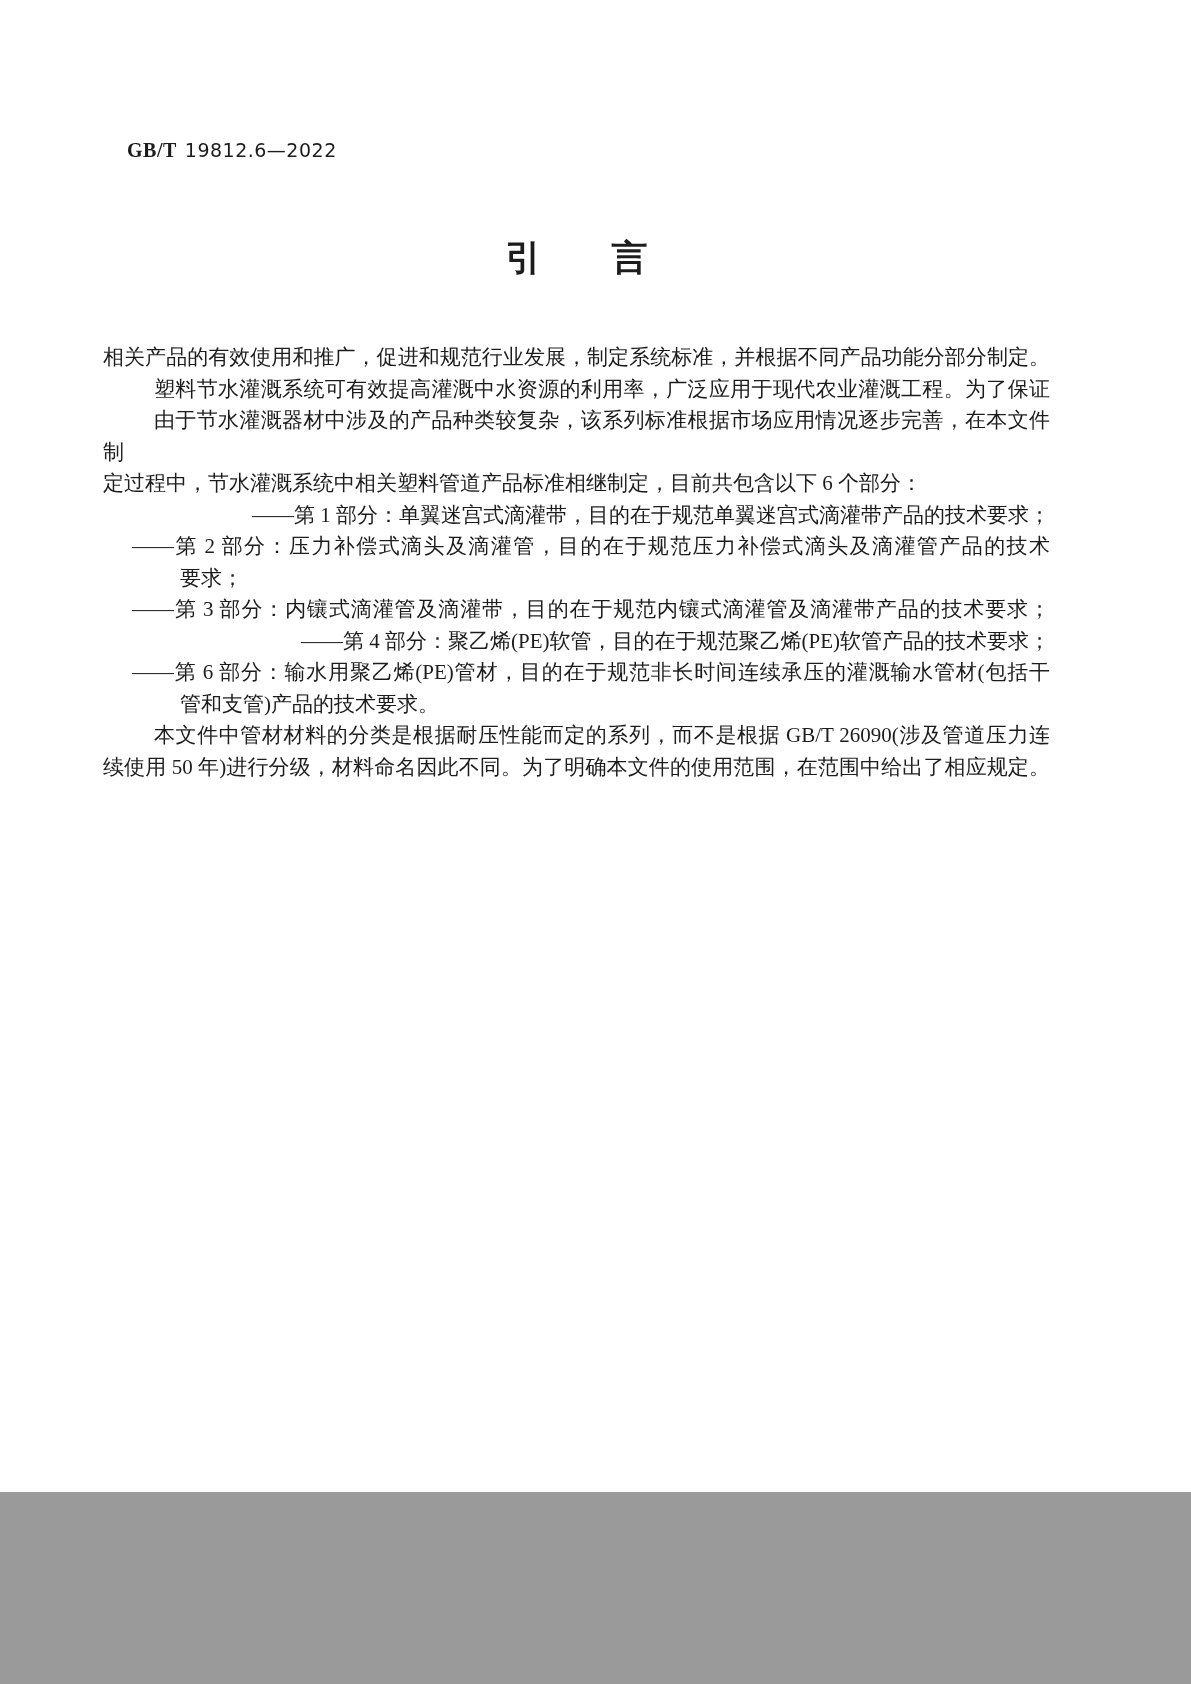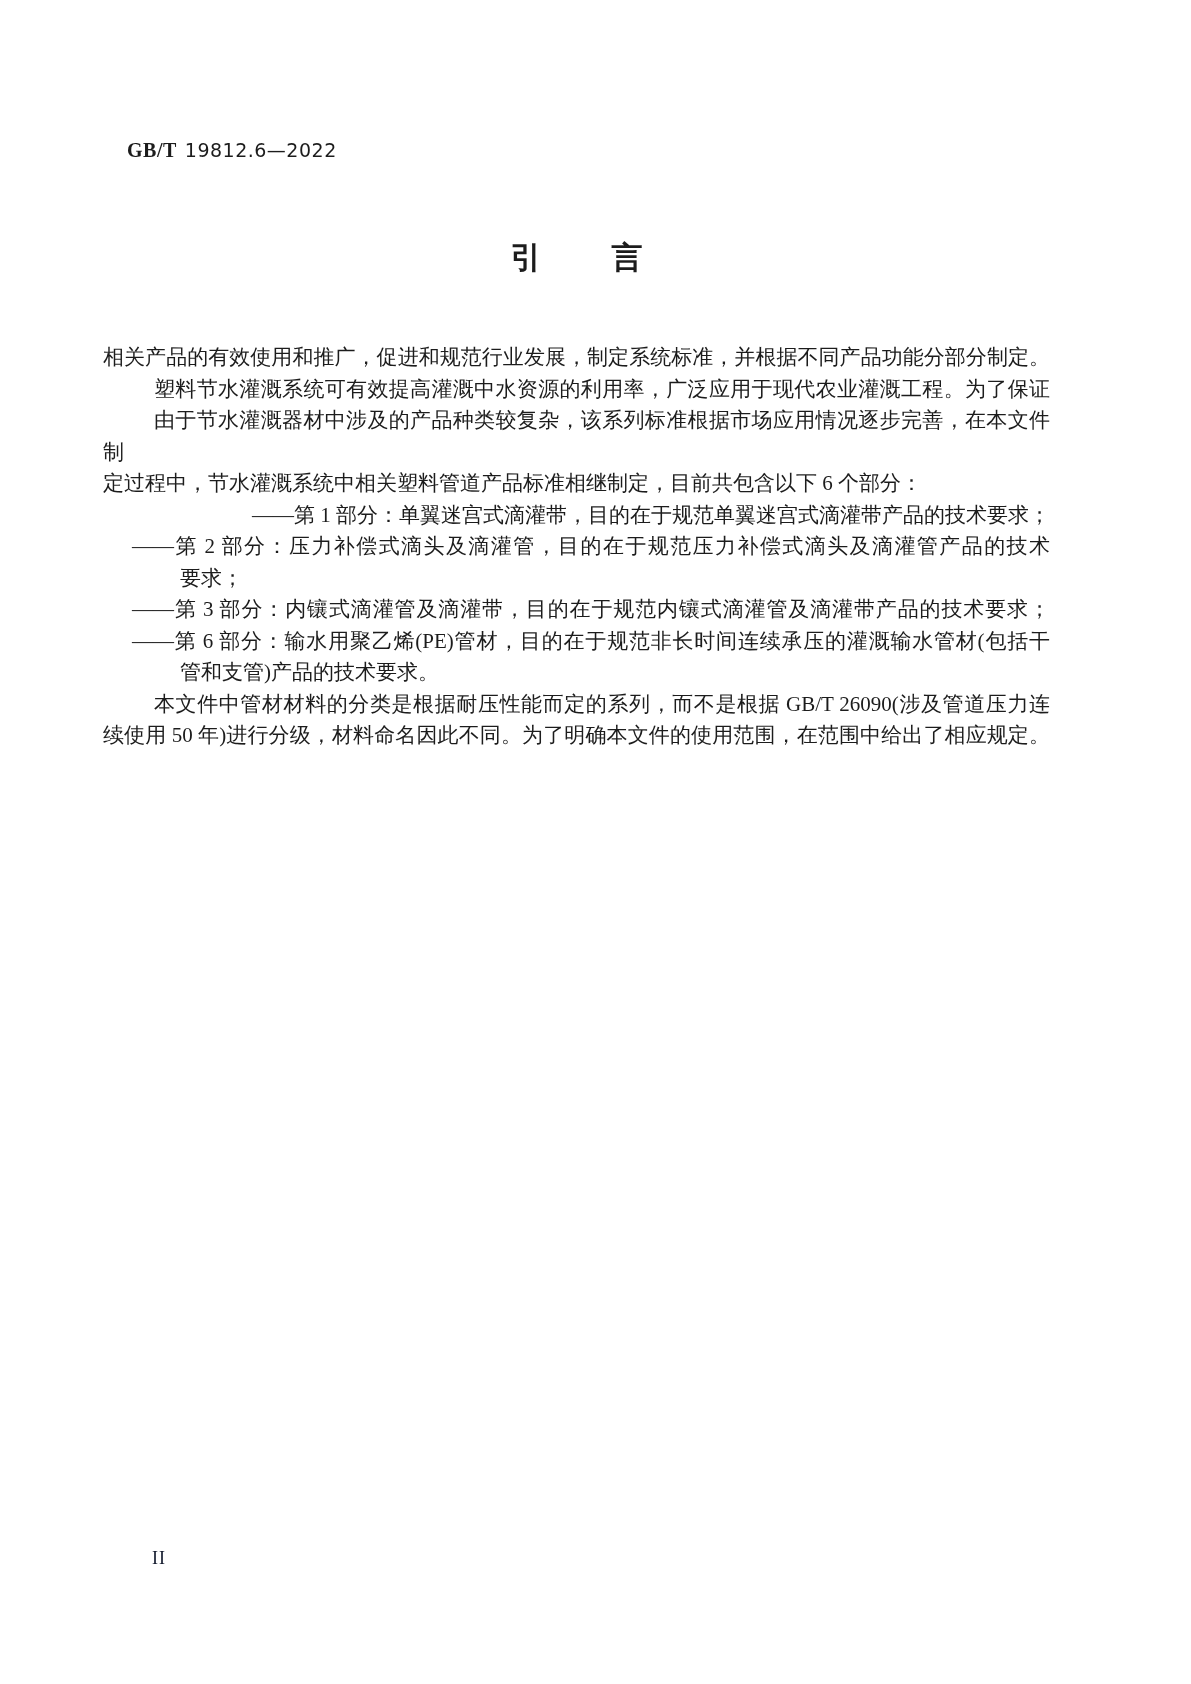--- a/index.html
+++ b/index.html
@@ -1,20 +1,20 @@
 <!DOCTYPE html>
 <html><head>
 <meta charset="utf-8">
 <style>
   html, body { margin: 0; padding: 0; }
   body { background: #9a9a9a; }
   .page {
     position: relative;
     width: 1191px;
-    height: 1684px;
+    height: 1492px;
     margin: 0 auto;
     background: #ffffff;
     color: #1c1c1c;
     font-family: "Liberation Serif", "DejaVu Serif", serif;
     overflow: hidden;
   }
   .doc-header {
     position: absolute;
     top: 138px;
     left: 127px;
@@ -38,21 +38,21 @@
     position: absolute;
     top: 241px;
     left: 103px;
     width: 947px;
     text-align: center;
   }
   .title-text {
     display: inline-block;
     font-family: "Liberation Sans", "DejaVu Sans", sans-serif;
     font-weight: bold;
-    font-size: 31px;
+    font-size: 36px;
     line-height: 34px;
     letter-spacing: 70px;      
     margin-right: -70px;       
     white-space: nowrap;
   }
   .body-text {
     position: absolute;
     top: 342px;
     left: 103px;
     width: 947px;
@@ -93,20 +93,21 @@
 
   <div class="body-text">
     <div class="line fill">相关产品的有效使用和推广，促进和规范行业发展，制定系统标准，并根据不同产品功能分部分制定。</div>
     <div class="line indent fill">塑料节水灌溉系统可有效提高灌溉中水资源的利用率，广泛应用于现代农业灌溉工程。为了保证</div>
     <div class="line indent fill">由于节水灌溉器材中涉及的产品种类较复杂，该系列标准根据市场应用情况逐步完善，在本文件制</div>
     <div class="line">定过程中，节水灌溉系统中相关塑料管道产品标准相继制定，目前共包含以下 6 个部分：</div>
     <div class="line dash">——第 1 部分：单翼迷宫式滴灌带，目的在于规范单翼迷宫式滴灌带产品的技术要求；</div>
     <div class="line dash fill">——第 2 部分：压力补偿式滴头及滴灌管，目的在于规范压力补偿式滴头及滴灌管产品的技术</div>
     <div class="line hang">要求；</div>
     <div class="line dash fill">——第 3 部分：内镶式滴灌管及滴灌带，目的在于规范内镶式滴灌管及滴灌带产品的技术要求；</div>
+    <div class="line dash">——第 4 部分：聚乙烯(PE)软管，目的在于规范聚乙烯(PE)软管产品的技术要求；</div>
     <div class="line dash fill">——第 6 部分：输水用聚乙烯(PE)管材，目的在于规范非长时间连续承压的灌溉输水管材(包括干</div>
     <div class="line hang">管和支管)产品的技术要求。</div>
     <div class="line indent fill">本文件中管材材料的分类是根据耐压性能而定的系列，而不是根据 GB/T 26090(涉及管道压力连</div>
     <div class="line fill">续使用 50 年)进行分级，材料命名因此不同。为了明确本文件的使用范围，在范围中给出了相应规定。</div>
   </div>
 
   <div class="page-number">II</div>
 
 </div>
 

